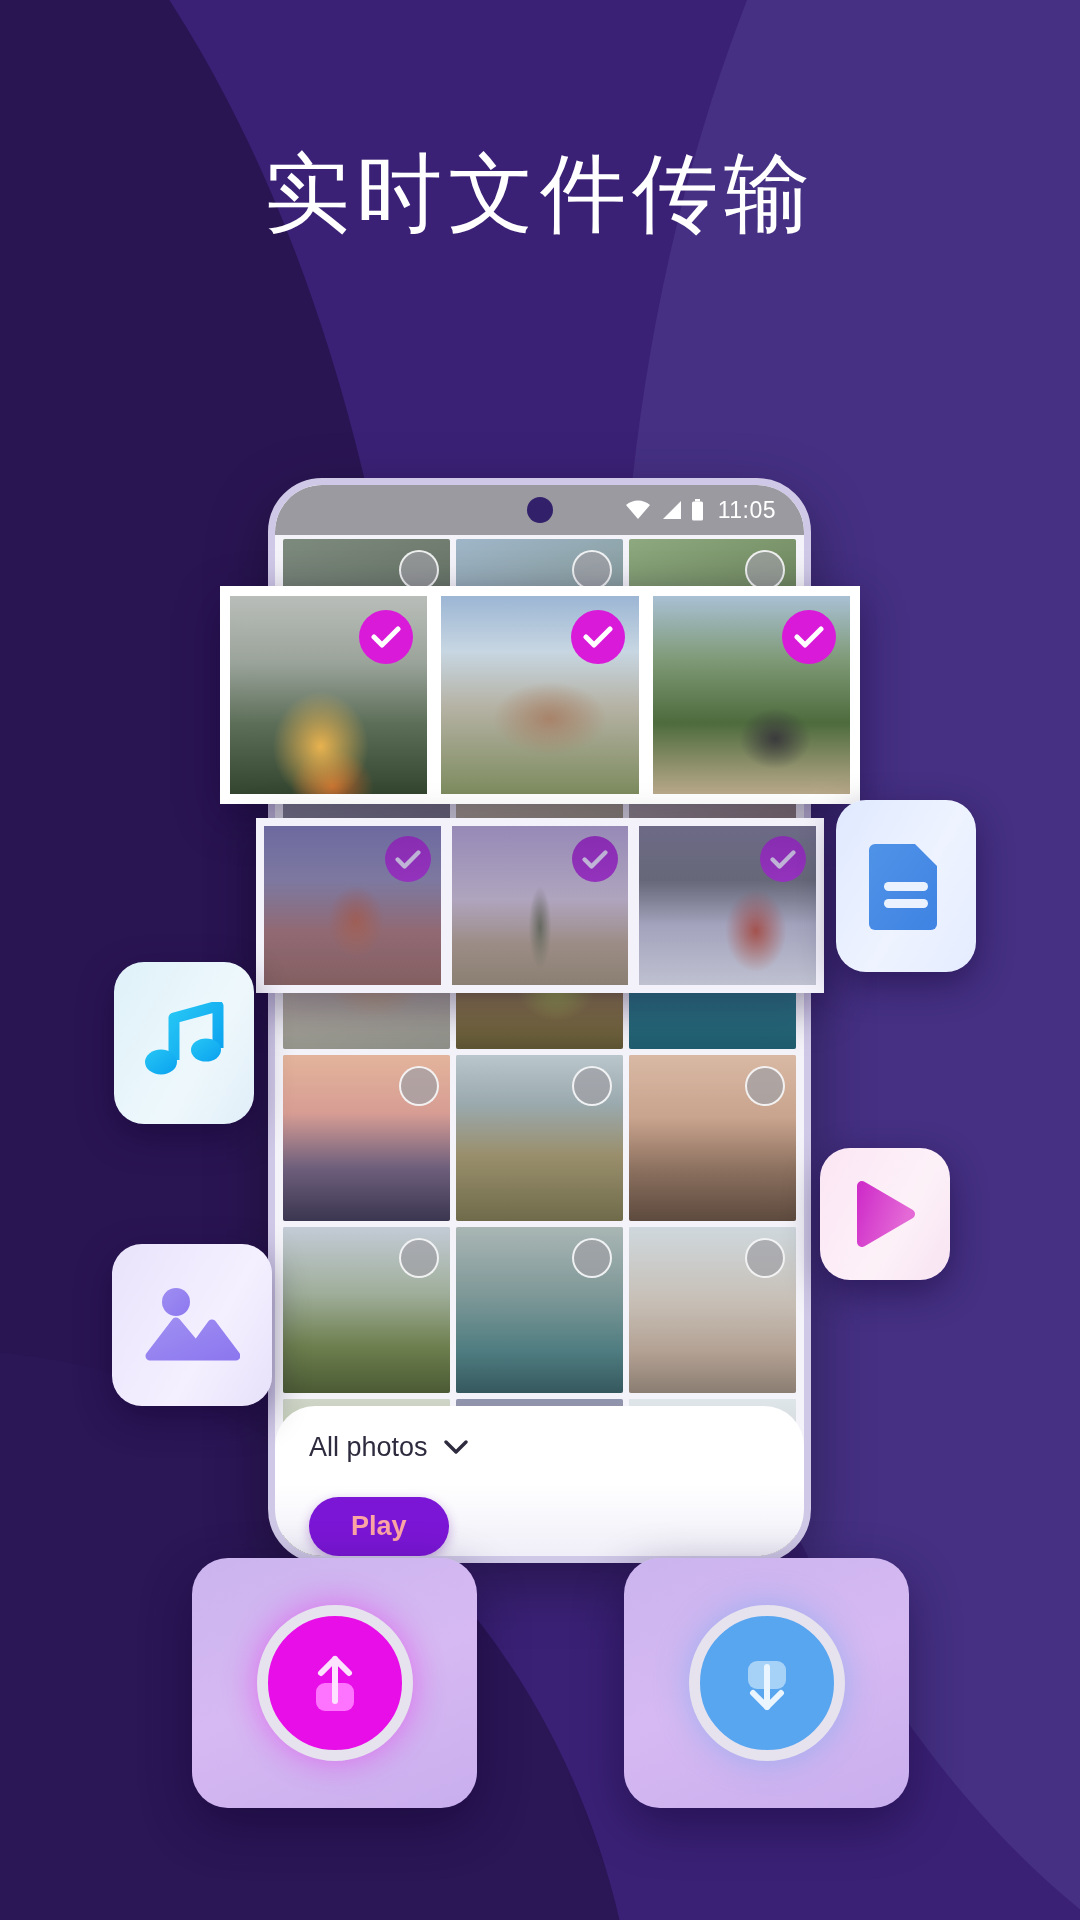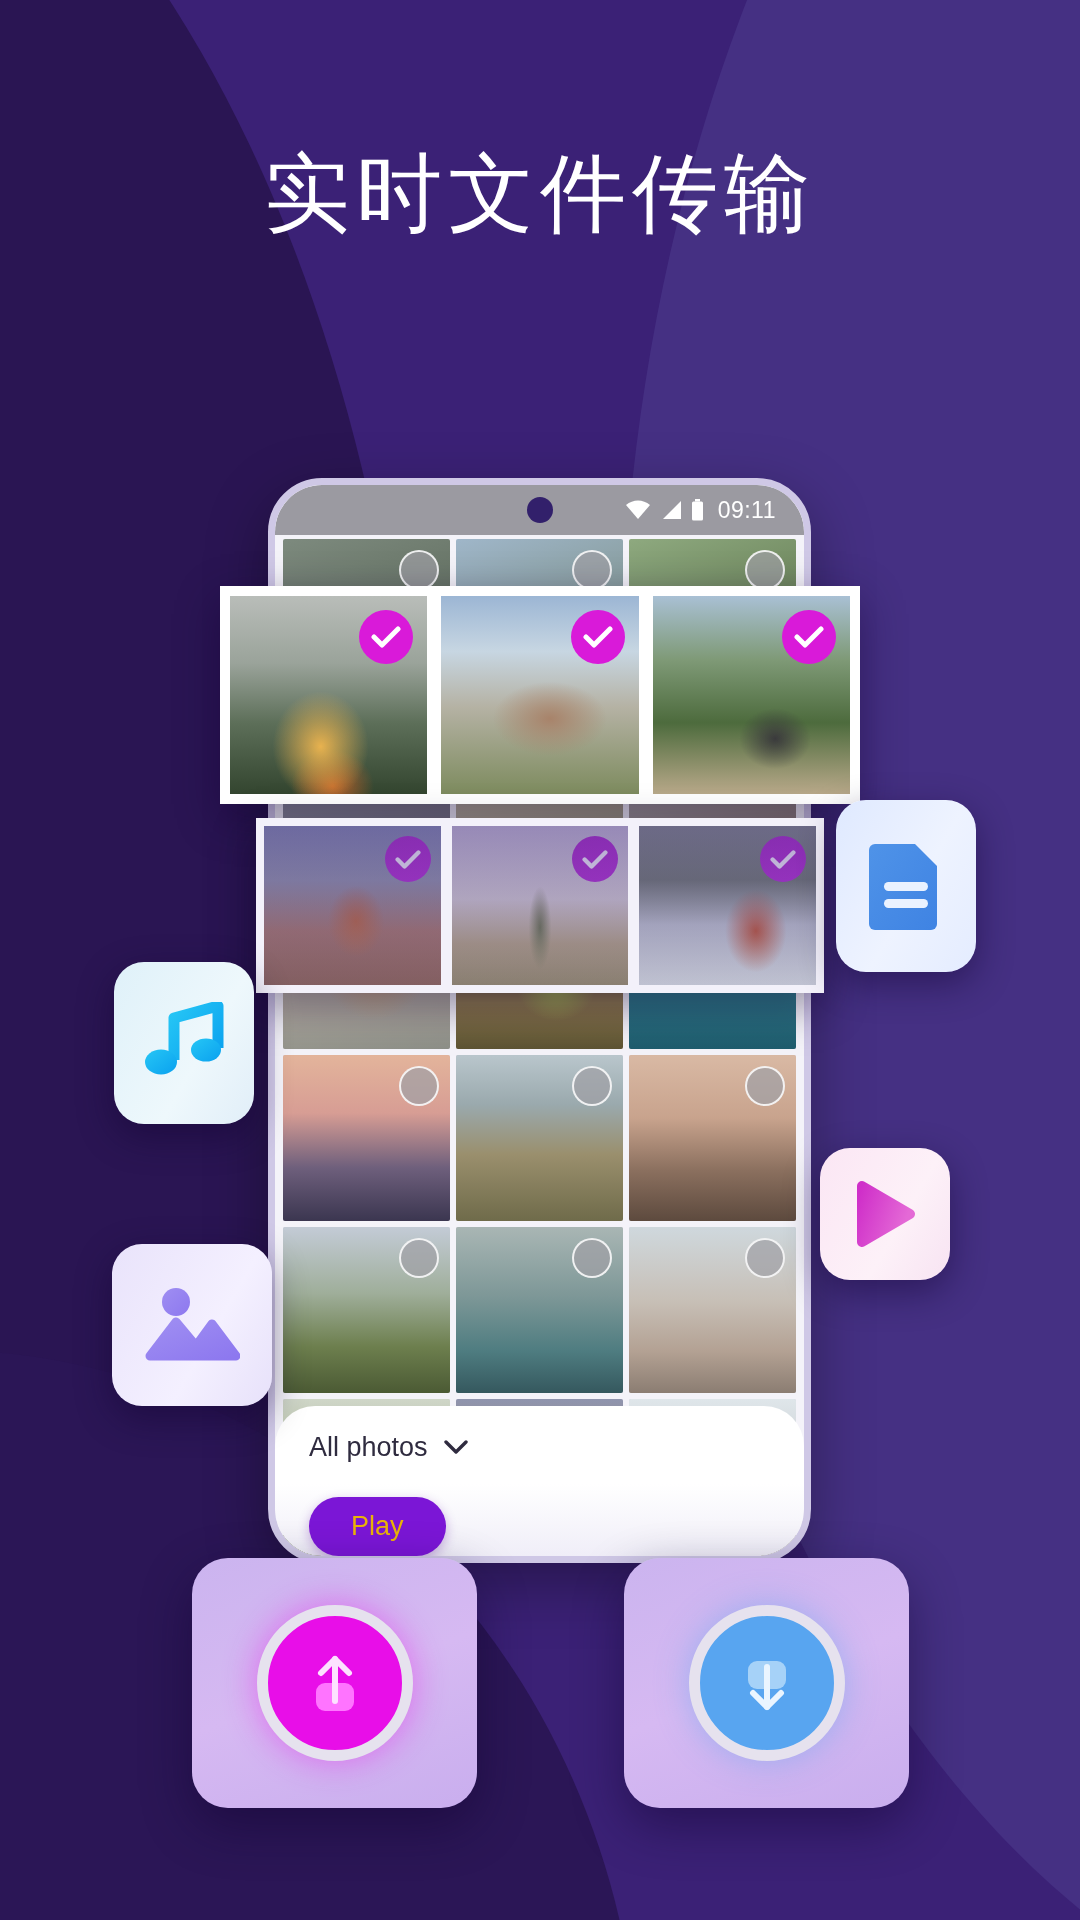--- a/index.html
+++ b/index.html
@@ -114,22 +114,22 @@
     border-radius:40px 40px 47px 47px;
     display:flex; align-items:flex-start;
     padding:26px 34px 0 34px;
     justify-content:space-between;
     flex-direction:column;
   }
   #allphotos{ display:flex; align-items:center; gap:16px; color:#2f2b3f; font-size:27px; }
   #chev{ display:block; }
   #play{
     background:#7b16d6;
-    color:#eab308;
-    font-size:27px; font-weight:normal;
+    color:#fca5a5;
+    font-size:27px; font-weight:bold;
     border:none;
     border-radius:30px;
     padding:14px 42px;
     cursor:pointer;
     box-shadow:0 4px 12px rgba(90,10,160,.3);
   }
 
   
   .selpanel{
     position:absolute;
@@ -219,21 +219,21 @@
       <svg class="sb-ico" width="26" height="20" viewBox="0 0 26 20">
         <path d="M1 5 C8 -1 18 -1 25 5 L13 19 Z" fill="#ffffff"></path>
       </svg>
       <svg class="sb-ico" width="22" height="20" viewBox="0 0 22 20">
         <path d="M21 1 L21 19 L3 19 Z" fill="#ffffff"></path>
       </svg>
       <svg class="sb-ico" width="13" height="22" viewBox="0 0 13 22">
         <rect x="4" y="0" width="5" height="2.5" fill="#ffffff"></rect>
         <rect x="1" y="2.5" width="11" height="19" rx="1.5" fill="#ffffff"></rect>
       </svg>
-      <span id="clock">09:11</span>
+      <span id="clock">11:05</span>
     </div>
 
     <div id="gridwrap">
 
       <div class="prow">
         <div class="pcell" style="background:linear-gradient(160deg,#7d8a7e,#4d5a4a)">
             <div class="chk"></div>
           </div>
         <div class="pcell" style="background:linear-gradient(160deg,#9fb6c9,#6d7f6a)">
             <div class="chk"></div>

